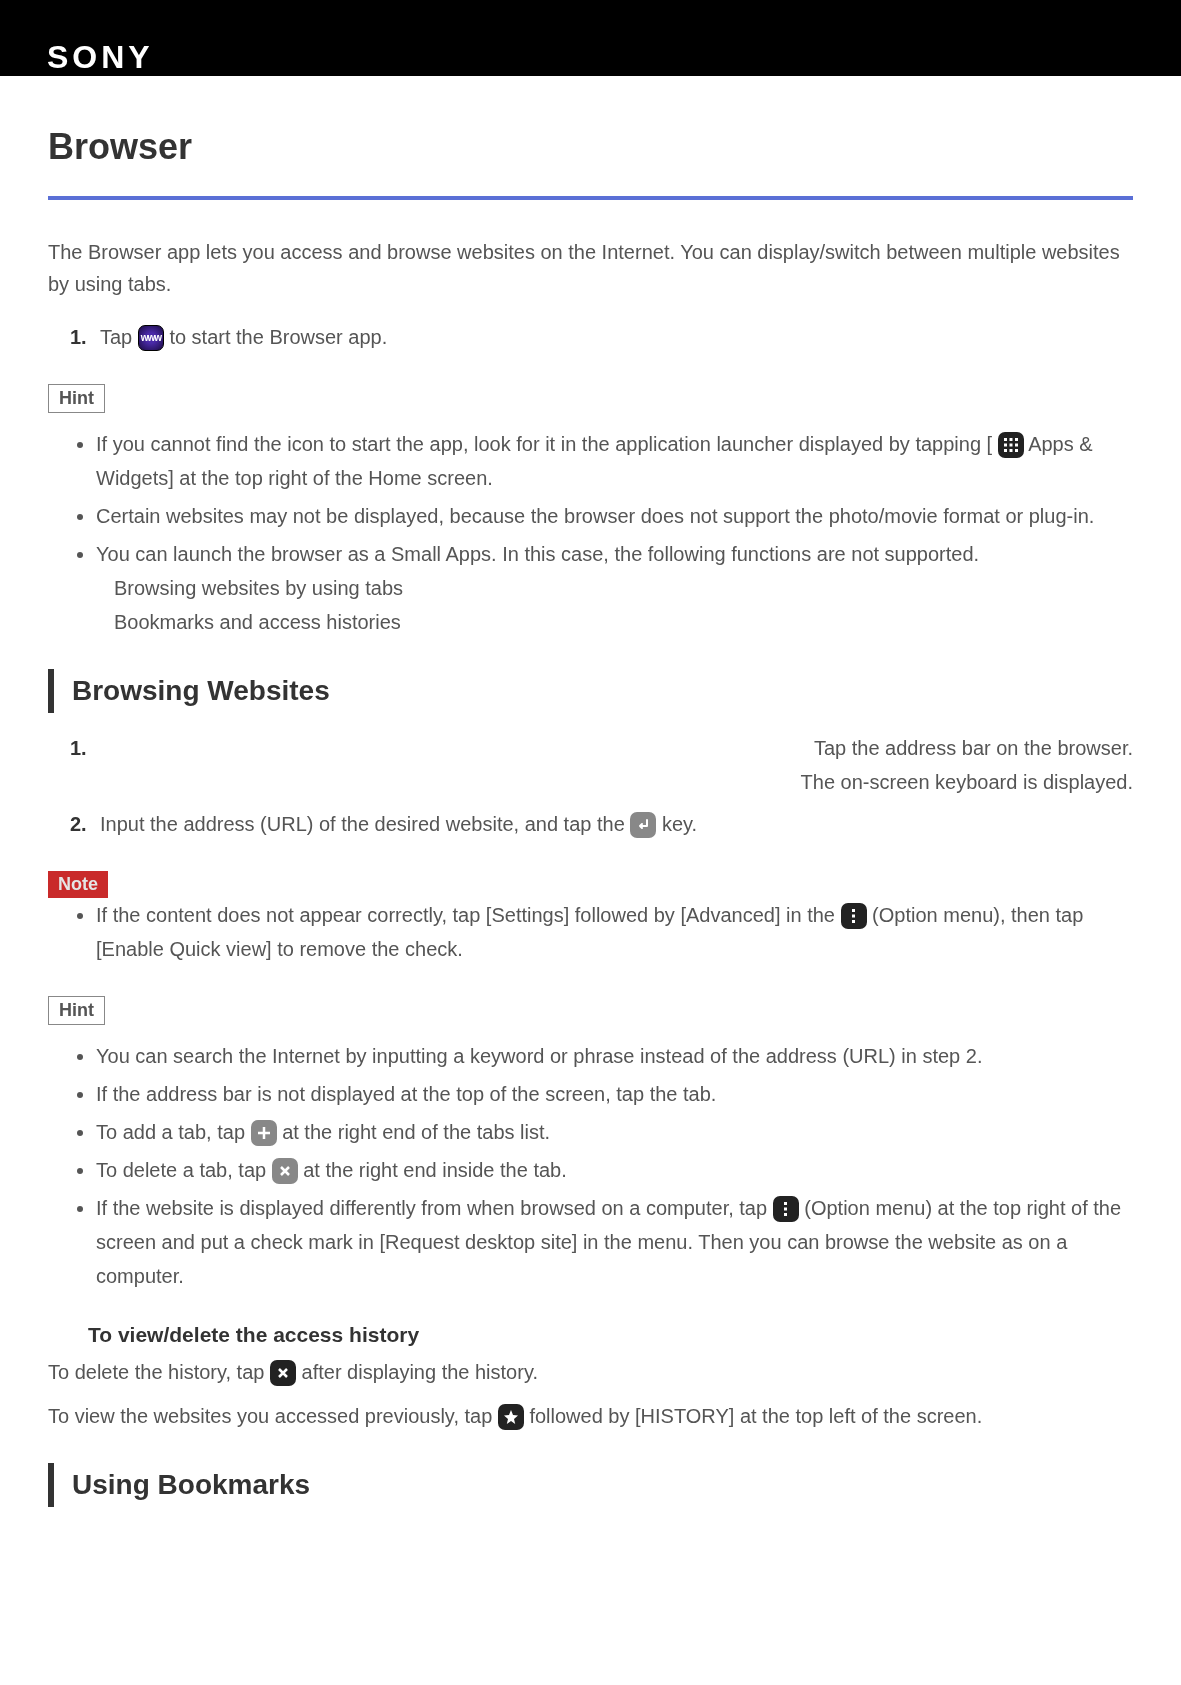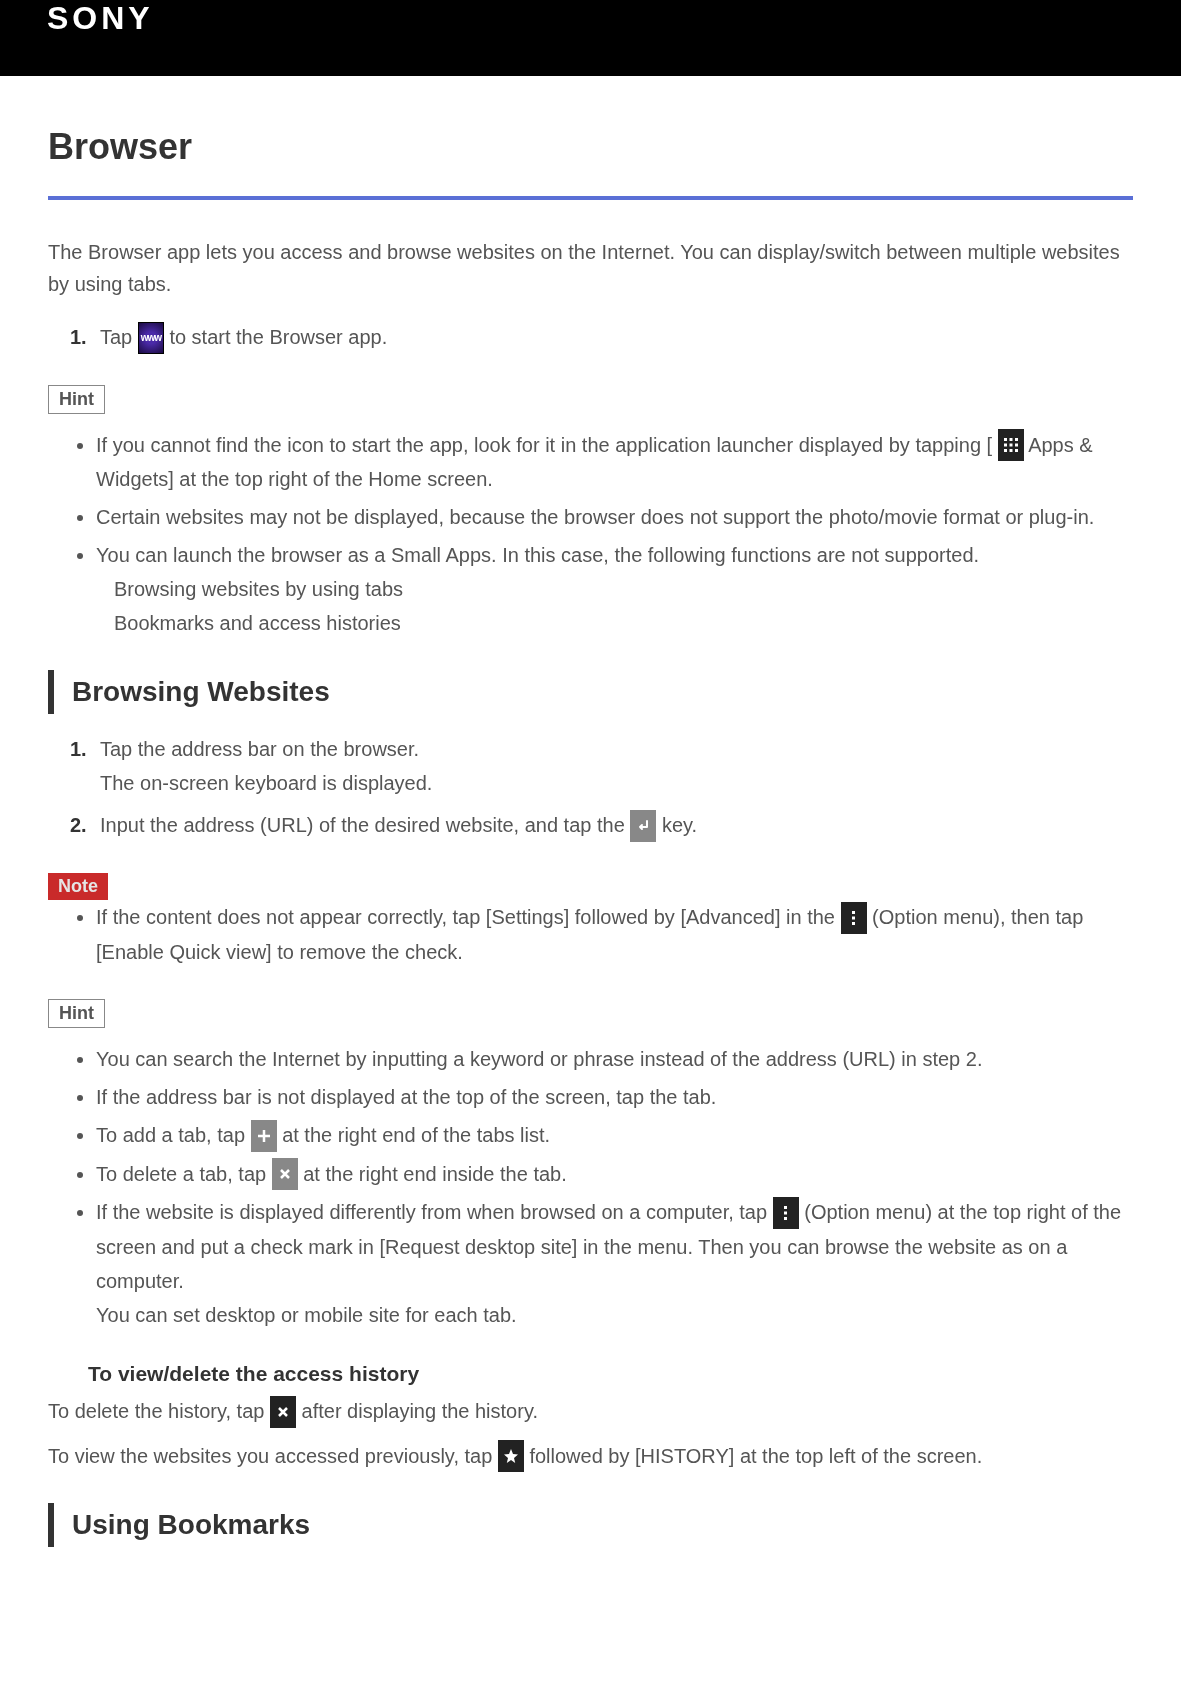--- a/index.html
+++ b/index.html
@@ -1,36 +1,36 @@
 <!DOCTYPE html>
 <html><head>
   <meta charset="utf-8">
   <style>
     * { margin: 0; padding: 0; box-sizing: border-box; }
     body { font-family: Arial, Helvetica, sans-serif; color: #555; background: #fff; width: 1181px; }
-    .top-black-bar { background: #000; height: 76px; display: flex; align-items: flex-start; padding-left: 47px; }
+    .top-black-bar { background: #000; height: 76px; display: flex; align-items: flex-end; padding-left: 47px; }
     .sony-logo { color: #fff; font-size: 32px; font-weight: bold; letter-spacing: 4px; font-family: Arial, sans-serif; }
     .content { padding: 50px 48px 40px 48px; }
     h1 { font-size: 36px; font-weight: bold; color: #333; margin-bottom: 28px; }
     .title-underline { border-top: 4px solid #5a6fd6; margin-bottom: 36px; }
     .intro { font-size: 20px; line-height: 1.6; margin-bottom: 20px; }
     ol.steps { list-style: none; padding-left: 22px; margin-bottom: 30px; }
     ol.steps li { font-size: 20px; line-height: 1.7; margin-bottom: 8px; display: flex; }
     .step-num { font-weight: bold; color: #333; min-width: 30px; }
     .step-body { flex: 1; }
-    .step-sub { display: block; }
+    .step-sub { display: block; text-align: right; }
     .badge { display: inline-block; border: 1px solid #888; padding: 3px 10px; font-size: 18px; color: #555; font-weight: bold; margin-bottom: 14px; text-align: right; }
     .badge-note { display: inline-block; background: #c92a2a; color: #e5e5e5; padding: 3px 10px; font-size: 18px; font-weight: bold; margin-bottom: 0; }
     ul.bullets { list-style: disc; padding-left: 48px; margin-bottom: 30px; }
     ul.bullets > li { font-size: 20px; line-height: 1.7; margin-bottom: 4px; }
     ul.bullets .sub-line { display: block; padding-left: 18px; }
     .section-h2 { border-left: 6px solid #333; padding: 6px 0 6px 18px; font-size: 28px; font-weight: bold; color: #333; margin: 30px 0 18px 0; }
     .para-block { font-size: 20px; line-height: 1.7; margin-bottom: 10px; }
     .bold-sub { font-weight: bold; color: #333; font-size: 21px; margin-top: 24px; margin-bottom: 8px; margin-left: 40px; }
-    .icon { display: inline-flex; align-items: center; justify-content: center; width: 26px; height: 32px; vertical-align: middle; position: relative; top: -1px; }
+    .icon { display: inline-flex; align-items: center; justify-content: center; width: 26px; height: 26px; vertical-align: middle; position: relative; top: -1px; border-radius: 7px; }
     .icon-www { background: radial-gradient(circle, #4a2aa8 30%, #1a0a40 100%); color:#fff; font-size:10px; font-weight:bold; letter-spacing:-1px; border:1px solid #000;}
     .icon-apps { background:#222; }
     .icon-apps svg { width:18px; height:18px; }
     .icon-enter { background:#888; }
     .icon-enter svg { width:18px; height:18px; }
     .icon-option { background:#222; }
     .icon-option svg { width:14px; height:18px; }
     .icon-plus { background:#888; }
     .icon-plus svg { width:18px; height:18px; }
     .icon-close-gray { background:#888; }
@@ -160,21 +160,20 @@
       <span class="icon icon-option">
         <svg viewBox="0 0 14 18">
             <g fill="#fff">
               <rect x="5" y="2" width="3" height="3"></rect>
               <rect x="5" y="7.5" width="3" height="3"></rect>
               <rect x="5" y="13" width="3" height="3"></rect>
             </g>
           </svg>
       </span>
       <span> (Option menu) at the top right of the screen and put a check mark in [Request desktop site] in the menu. Then you can browse the website as on a computer.</span>
-      <span class="step-sub">You can set desktop or mobile site for each tab.</span>
     </li>
   </ul>
 
   <div class="bold-sub">To view/delete the access history</div>
   <p class="para-block">
     <span>To delete the history, tap </span>
     <span class="icon icon-close-black">
       <svg viewBox="0 0 14 14">
           <path d="M3 3 l8 8 M11 3 l-8 8" stroke="#fff" stroke-width="2.5"></path>
         </svg>

